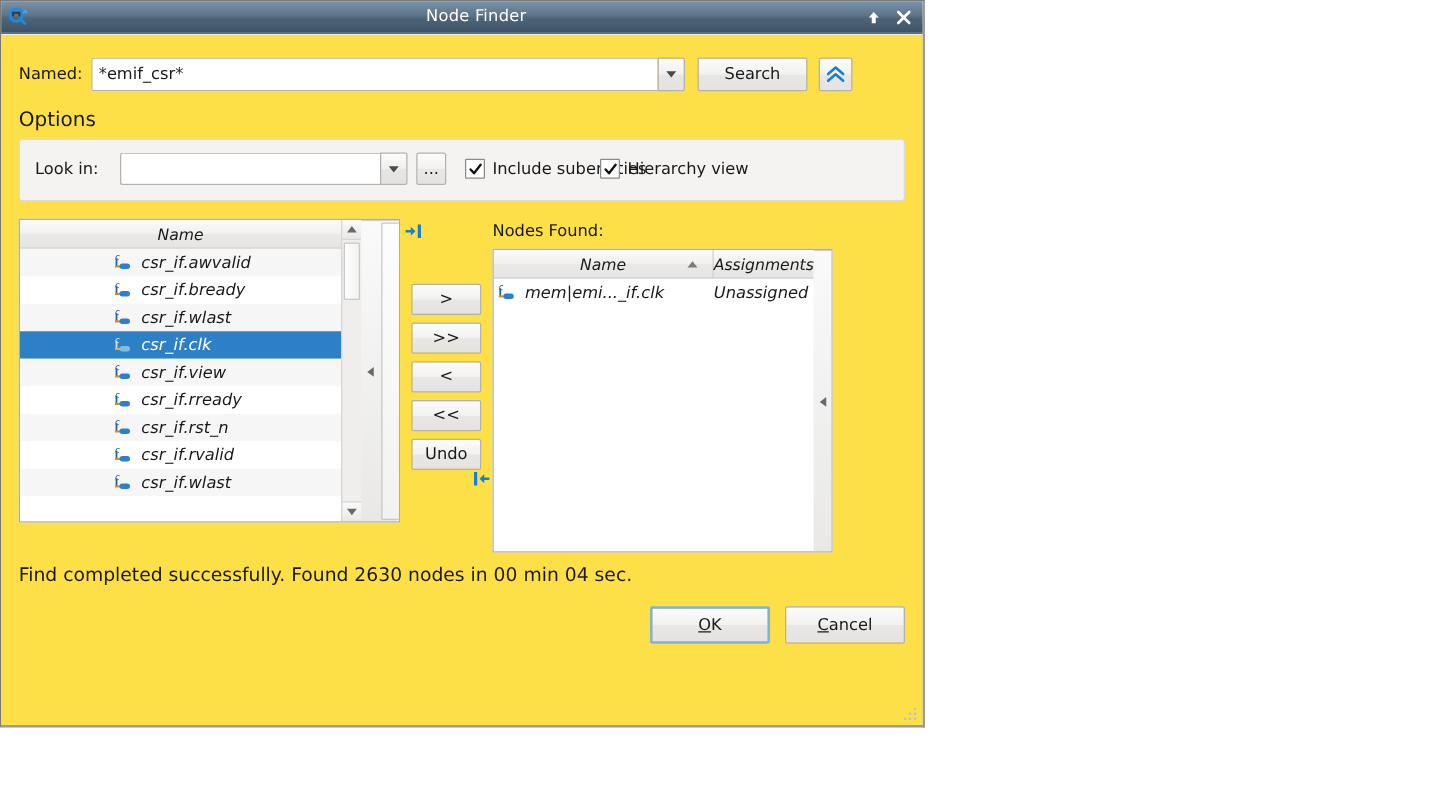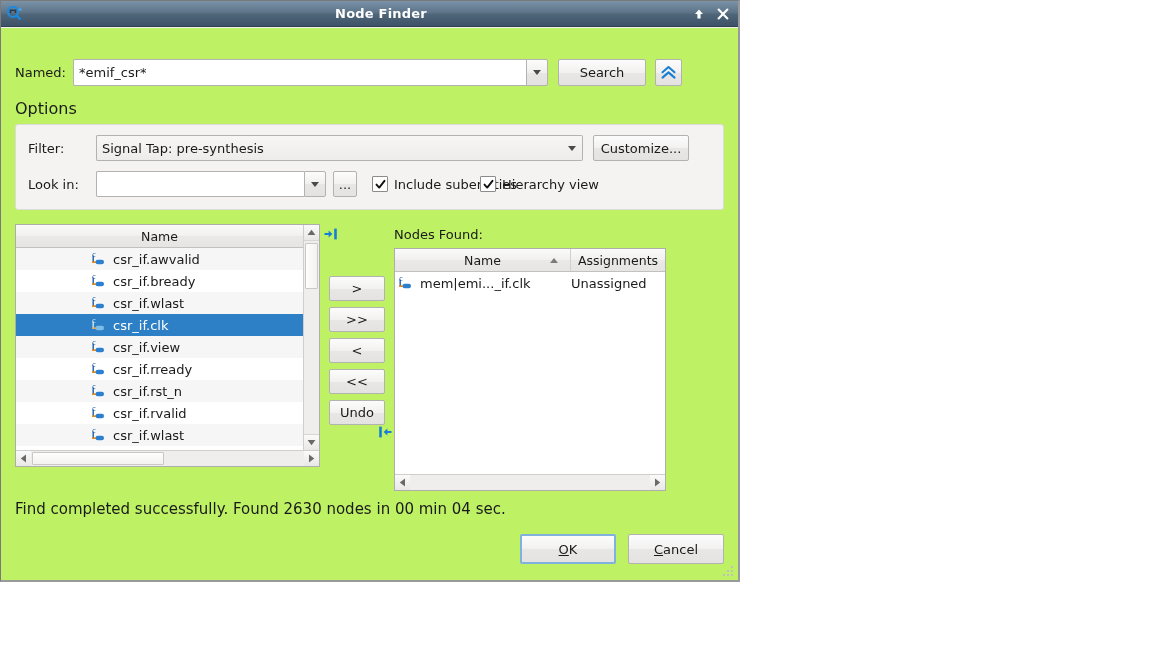--- a/index.html
+++ b/index.html
@@ -45,21 +45,21 @@
     display: flex;
     align-items: center;
     justify-content: center;
   }
   #titlebar .tb-title {
     position: absolute;
     left: 0; right: 0;
     text-align: center;
     color: #ffffff;
     font-size: 13px;
-    font-weight: bold;
+    font-weight: normal;
     letter-spacing: 0.2px;
     pointer-events: none;
     margin-left: 23px;
   }
   #titlebar .tb-buttons {
     margin-left: auto;
     margin-right: 8px;
     display: flex;
     align-items: center;
     gap: 10px;
@@ -69,22 +69,22 @@
     width: 14px; height: 14px;
     display: flex; align-items: center; justify-content: center;
     cursor: pointer;
   }
   .tb-btn svg { display: block; }
 
   
   #content {
     position: absolute;
     left: 0; top: 27px; right: 0; bottom: 0;
-    background: #bef264;
-    padding: 13px 14px;
+    background: #fde047;
+    padding: 0 14px;
     box-sizing: border-box;
   }
 
   
   .lbl {
     font-size: 13px;
     color: #1a1a1a;
     white-space: nowrap;
   }
 
@@ -232,22 +232,23 @@
   }
   .list-head .lbl { font-size: 13px; }
   .head-icons { margin-left: auto; display: flex; gap: 6px; }
   .head-icons .ic { cursor: pointer; display: block; }
 
   .listbox {
     background: #ffffff;
     border: 1px solid #b0aeac;
     box-sizing: border-box;
     display: flex;
-    flex-direction: column;
+    flex-direction: row;
     overflow: hidden;
+    font-style: italic;
   }
   .lb-body { flex: 1 1 auto; display: flex; min-height: 0; }
   .lb-main { flex: 1 1 auto; display: flex; flex-direction: column; min-width: 0; }
 
   .col-head {
     display: flex;
     height: 22px;
     background: linear-gradient(to bottom, #fbfbfb 0%, #f1f0ef 50%, #eae9e8 51%, #e6e5e4 100%);
     border-bottom: 1px solid #c3c1bf;
     flex: 0 0 auto;
@@ -427,30 +428,20 @@
         <svg width="17" height="15" viewBox="0 0 17 15">
           <path d="M2.5 7.2 L8.5 2 L14.5 7.2" fill="none" stroke="#1a7fd4" stroke-width="2.1" stroke-linecap="round" stroke-linejoin="round"></path>
           <path d="M2.5 12.6 L8.5 7.4 L14.5 12.6" fill="none" stroke="#1a7fd4" stroke-width="2.1" stroke-linecap="round" stroke-linejoin="round"></path>
         </svg>
       </div>
     </div>
 
     <div id="options-label">Options</div>
     <div id="options-group">
 
-      <div class="opt-row">
-        <span class="lbl">Filter:</span>
-        <div class="combo flat" id="filter-combo">
-          <div class="combo-field">Signal Tap: pre-synthesis</div>
-          <div class="combo-arrow">
-            <span class="arrow-down"></span>
-          </div>
-        </div>
-        <div class="btn" id="customize-btn">Customize...</div>
-      </div>
 
       <div class="opt-row">
         <span class="lbl">Look in:</span>
         <div class="combo" id="lookin-combo">
           <div class="combo-field"></div>
           <div class="combo-arrow">
             <span class="arrow-down"></span>
           </div>
         </div>
         <div class="btn" id="lookin-dots-btn">...</div>

